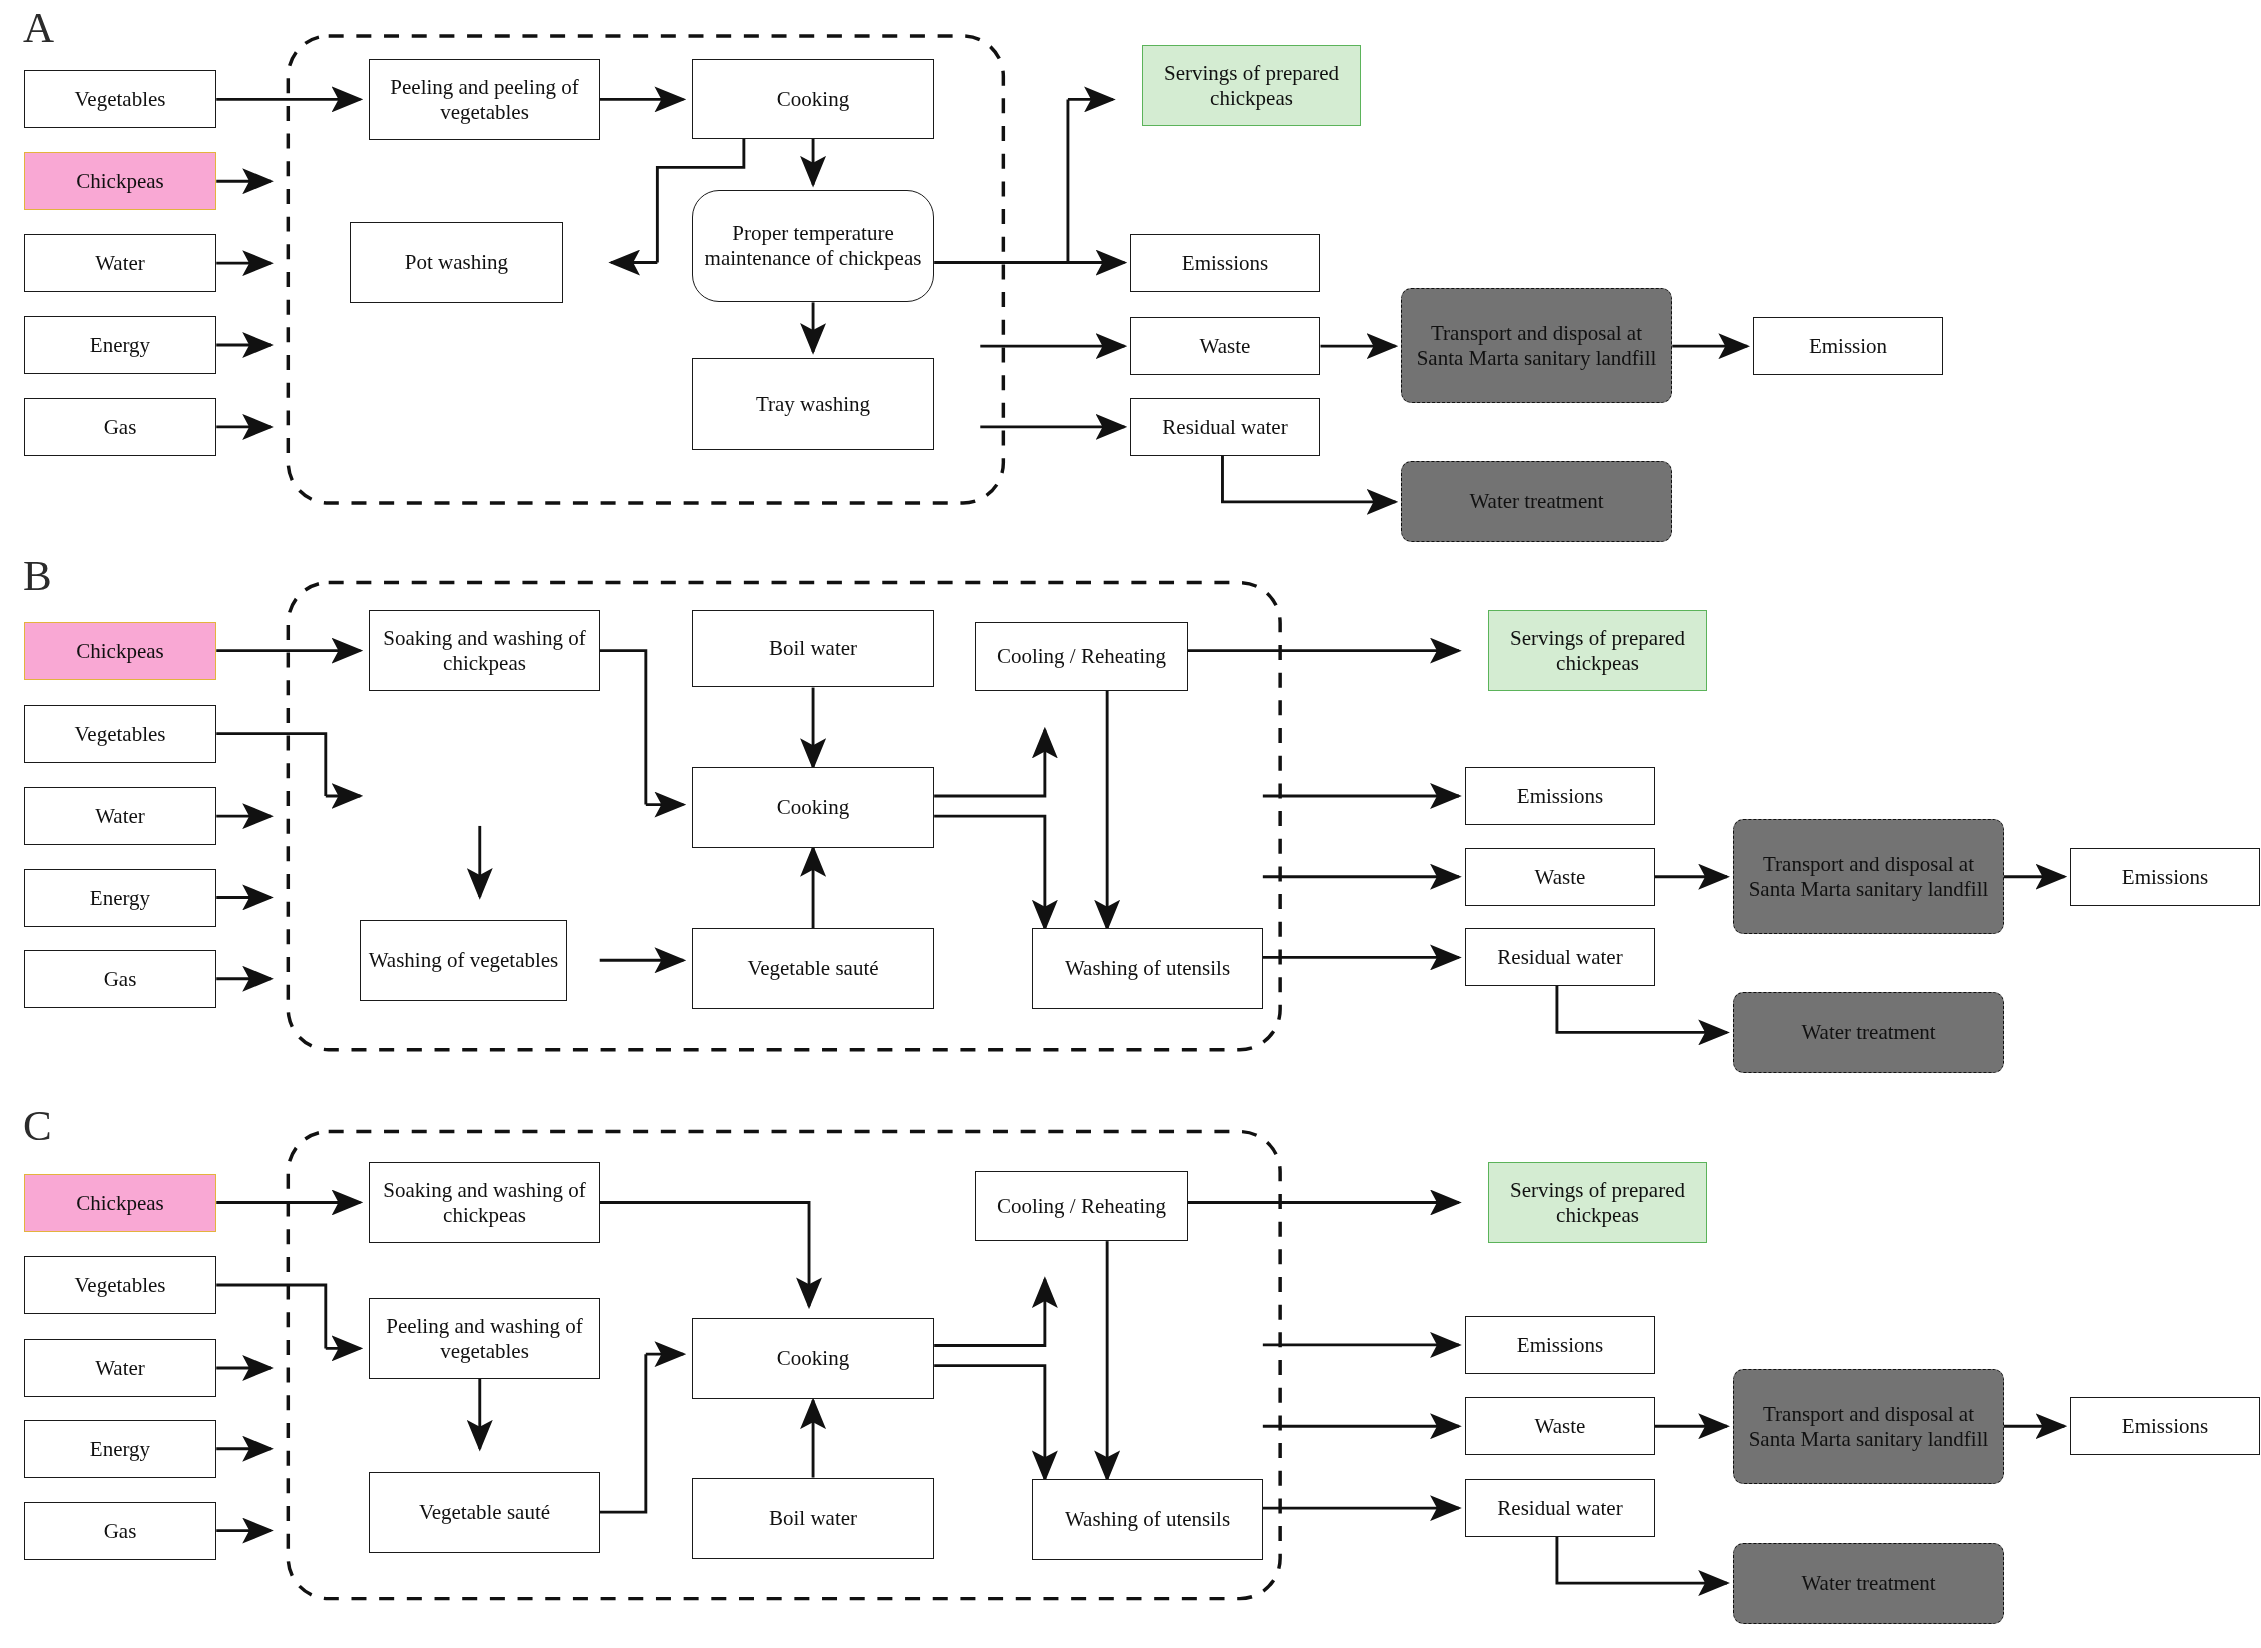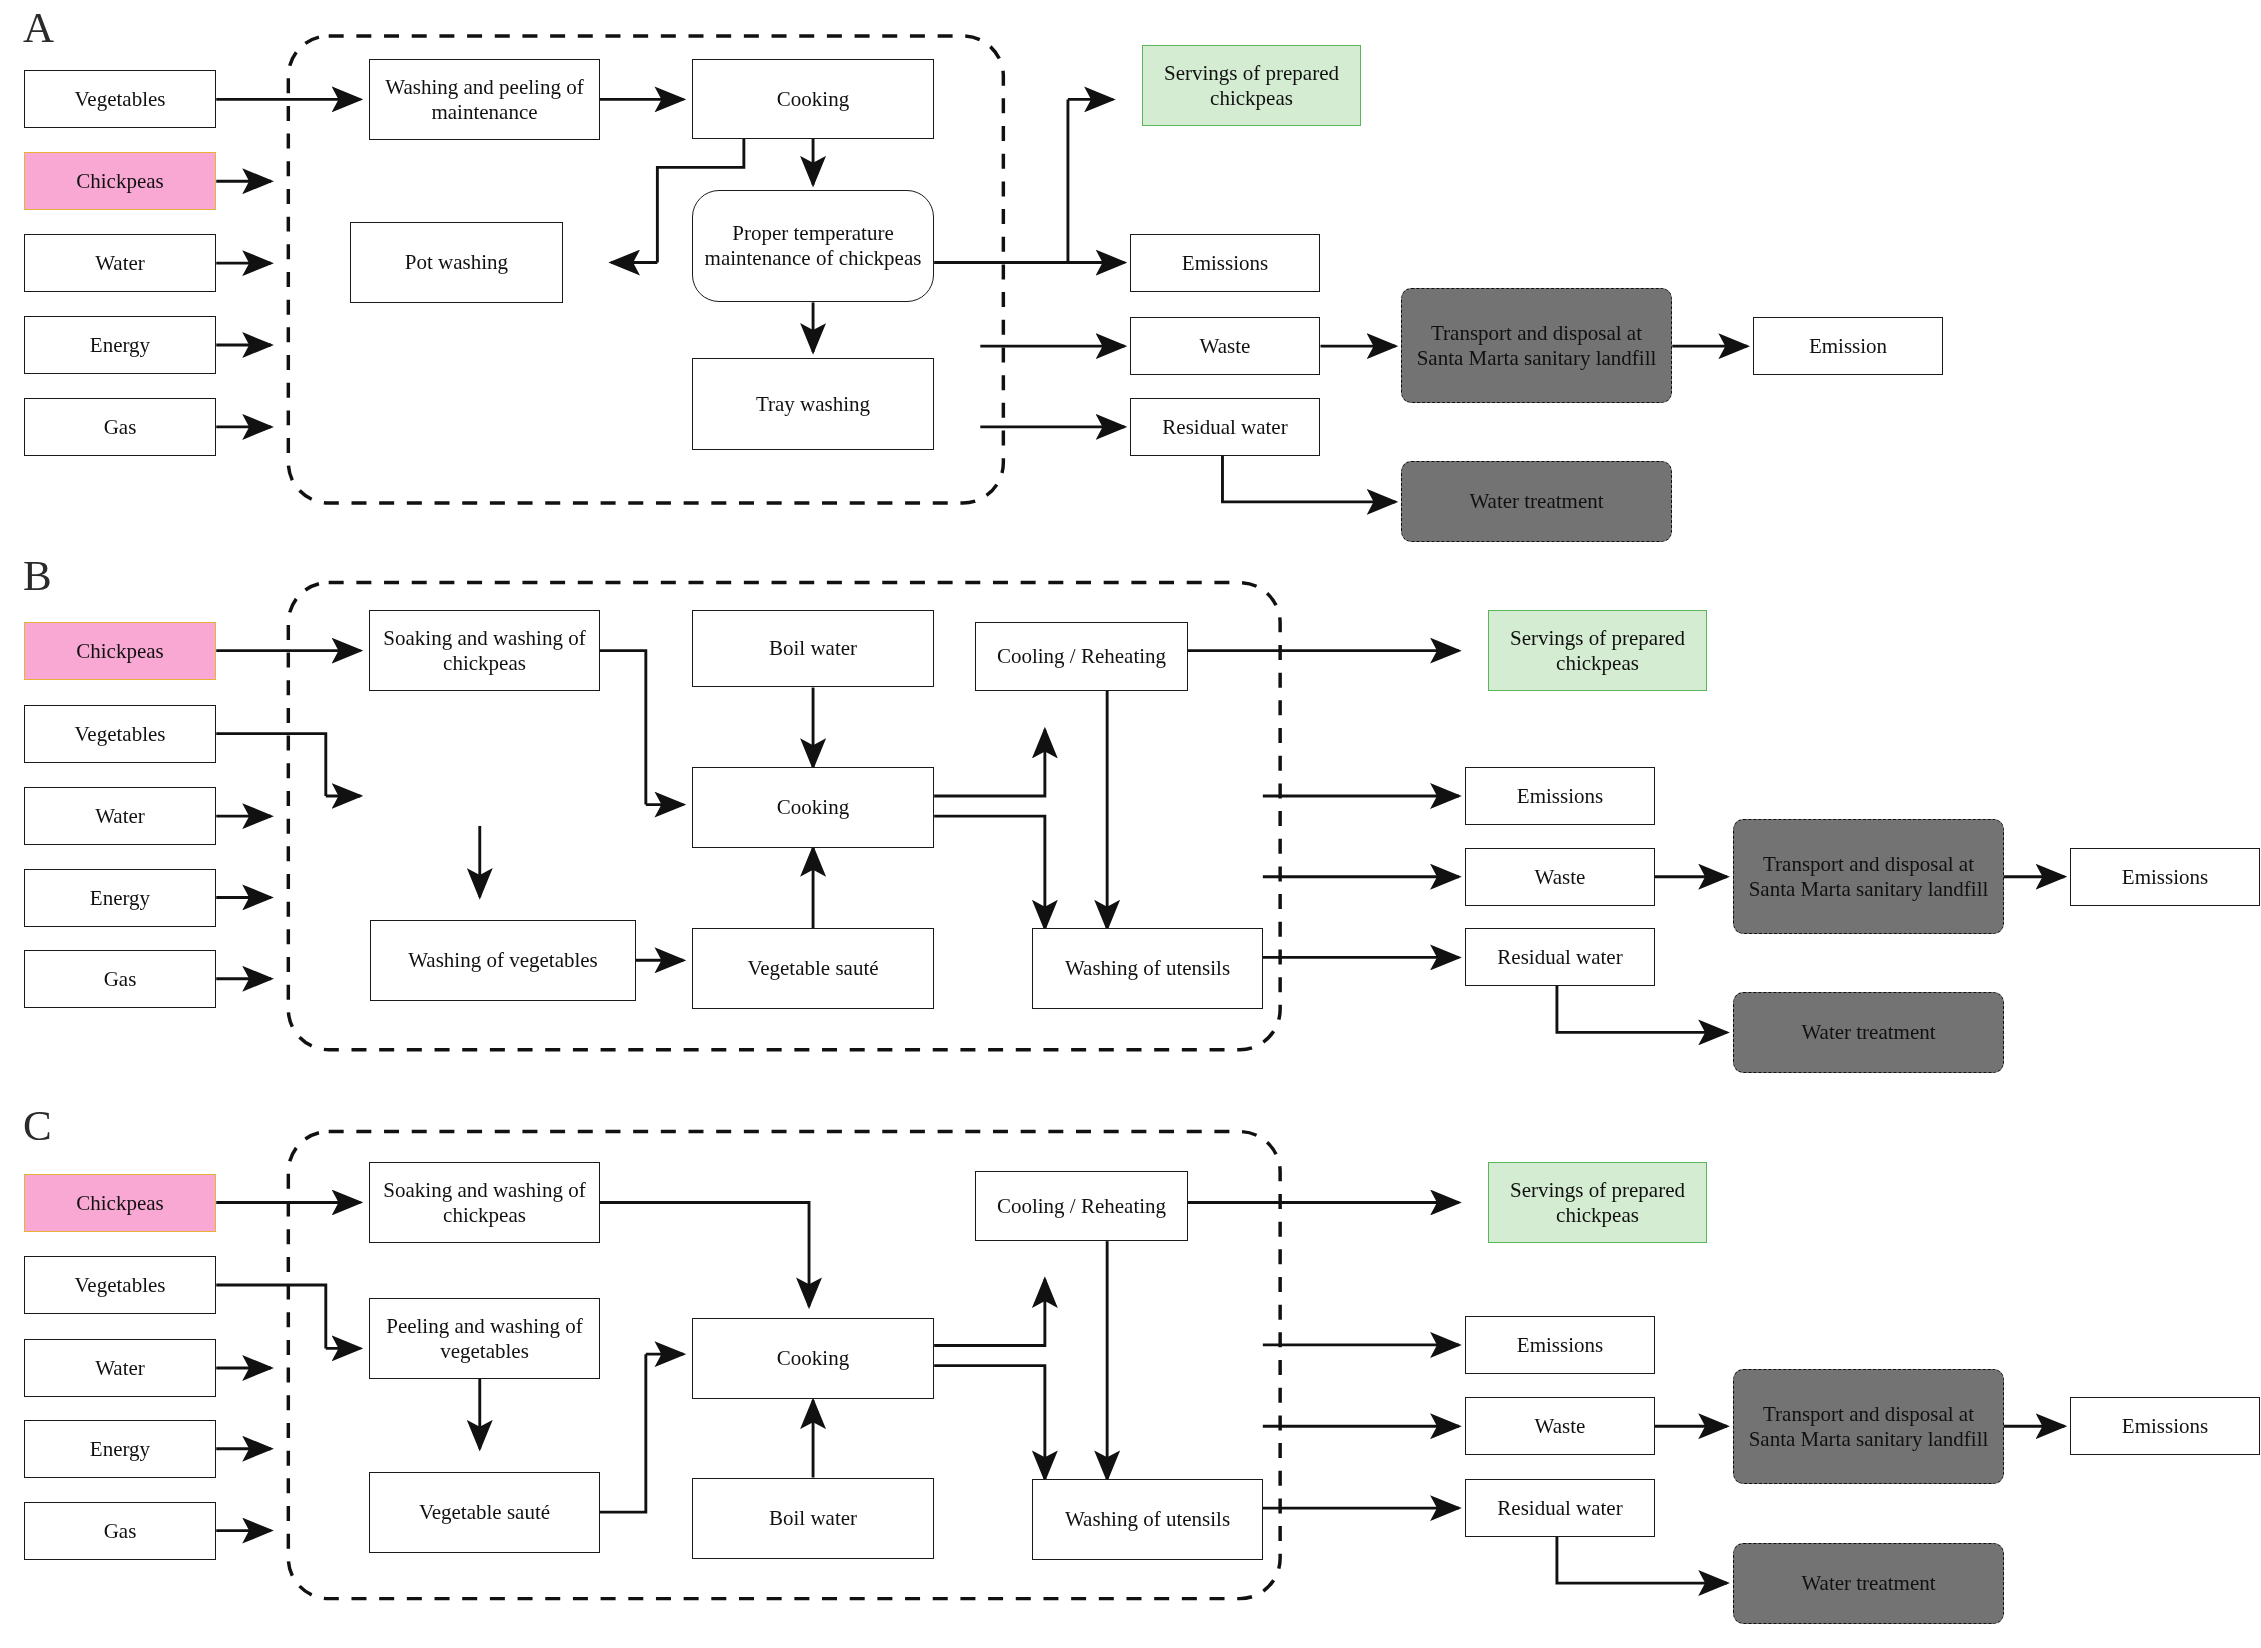--- a/index.html
+++ b/index.html
@@ -137,21 +137,21 @@
   <div class="panel-letter" style="left:23px;top:5.8px;">A</div>
   <div class="panel-letter" style="left:23px;top:554px;">B</div>
   <div class="panel-letter" style="left:23px;top:1104px;">C</div>
 
   <div class="node" style="left:24px;top:70px;width:192px;height:58px;">Vegetables</div>
   <div class="node highlight-in" style="left:24px;top:152px;width:192px;height:58px;">Chickpeas</div>
   <div class="node" style="left:24px;top:234px;width:192px;height:58px;">Water</div>
   <div class="node" style="left:24px;top:316px;width:192px;height:58px;">Energy</div>
   <div class="node" style="left:24px;top:398px;width:192px;height:58px;">Gas</div>
 
-  <div class="node" style="left:369px;top:59px;width:231px;height:81px;">Washing and peeling of maintenance</div>
+  <div class="node" style="left:369px;top:59px;width:231px;height:81px;">Peeling and peeling of vegetables</div>
   <div class="node" style="left:692px;top:59px;width:242px;height:80px;">Cooking</div>
   <div class="node" style="left:350px;top:222px;width:213px;height:81px;">Pot washing</div>
   <div class="node" style="left:692px;top:190px;width:242px;height:112px;border-radius:27px;">Proper temperature maintenance of chickpeas</div>
   <div class="node" style="left:692px;top:358px;width:242px;height:92px;">Tray washing</div>
 
   <div class="node highlight-out" style="left:1119px;top:45px;width:219px;height:81px;">Servings of prepared chickpeas</div>
   <div class="node" style="left:1130px;top:234px;width:190px;height:58px;">Emissions</div>
   <div class="node" style="left:1130px;top:317px;width:190px;height:58px;">Waste</div>
   <div class="node" style="left:1130px;top:398px;width:190px;height:58px;">Residual water</div>
 
@@ -162,21 +162,21 @@
   <div class="node highlight-in" style="left:24px;top:622px;width:192px;height:58px;">Chickpeas</div>
   <div class="node" style="left:24px;top:705px;width:192px;height:58px;">Vegetables</div>
   <div class="node" style="left:24px;top:787px;width:192px;height:58px;">Water</div>
   <div class="node" style="left:24px;top:869px;width:192px;height:58px;">Energy</div>
   <div class="node" style="left:24px;top:950px;width:192px;height:58px;">Gas</div>
 
   <div class="node" style="left:369px;top:610px;width:231px;height:81px;">Soaking and washing of chickpeas</div>
   <div class="node" style="left:692px;top:610px;width:242px;height:77px;">Boil water</div>
   <div class="node" style="left:975px;top:622px;width:213px;height:69px;">Cooling / Reheating</div>
   <div class="node" style="left:692px;top:767px;width:242px;height:81px;">Cooking</div>
-  <div class="node" style="left:370px;top:920px;width:266px;height:81px;">Washing of vegetables</div>
+  <div class="node" style="left:360px;top:920px;width:207px;height:81px;">Washing of vegetables</div>
   <div class="node" style="left:692px;top:928px;width:242px;height:81px;">Vegetable sauté</div>
   <div class="node" style="left:1032px;top:928px;width:231px;height:81px;">Washing of utensils</div>
 
   <div class="node highlight-out" style="left:1465px;top:610px;width:219px;height:81px;">Servings of prepared chickpeas</div>
   <div class="node" style="left:1465px;top:767px;width:190px;height:58px;">Emissions</div>
   <div class="node" style="left:1465px;top:848px;width:190px;height:58px;">Waste</div>
   <div class="node" style="left:1465px;top:928px;width:190px;height:58px;">Residual water</div>
 
   <div class="node dashed" style="left:1733px;top:819px;width:271px;height:115px;">Transport and disposal at Santa Marta sanitary landfill</div>
   <div class="node" style="left:2070px;top:848px;width:190px;height:58px;">Emissions</div>

